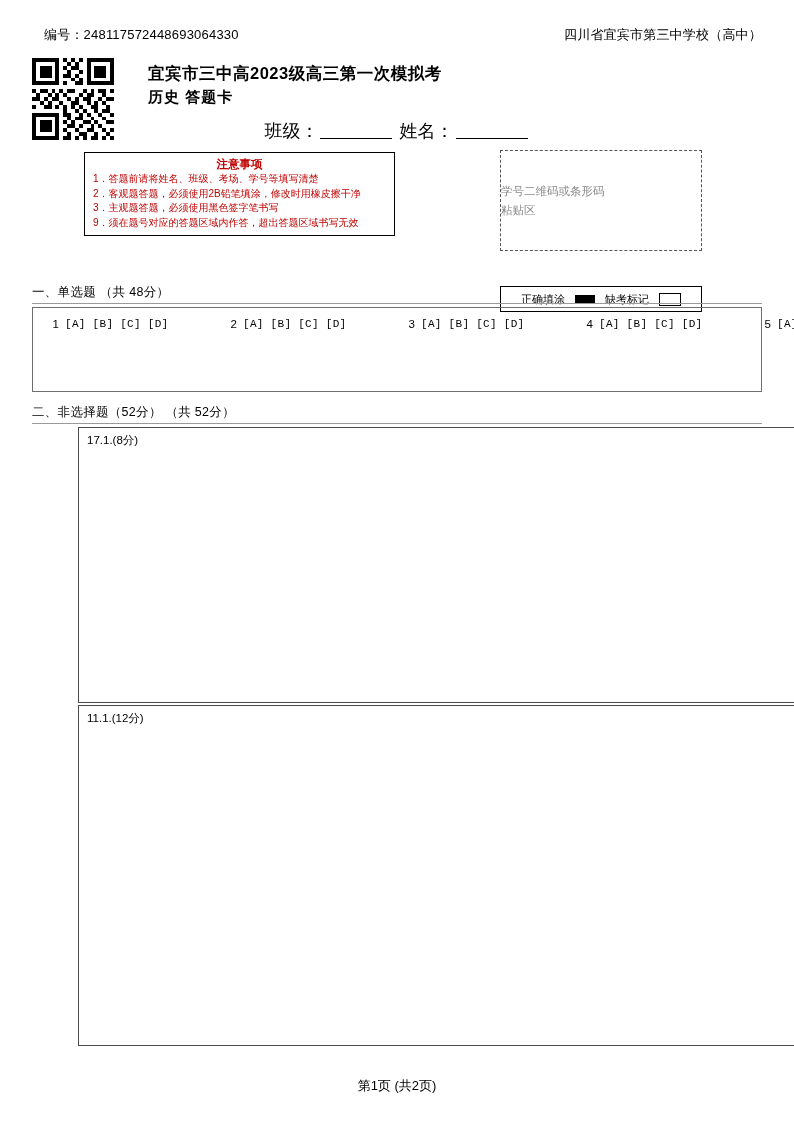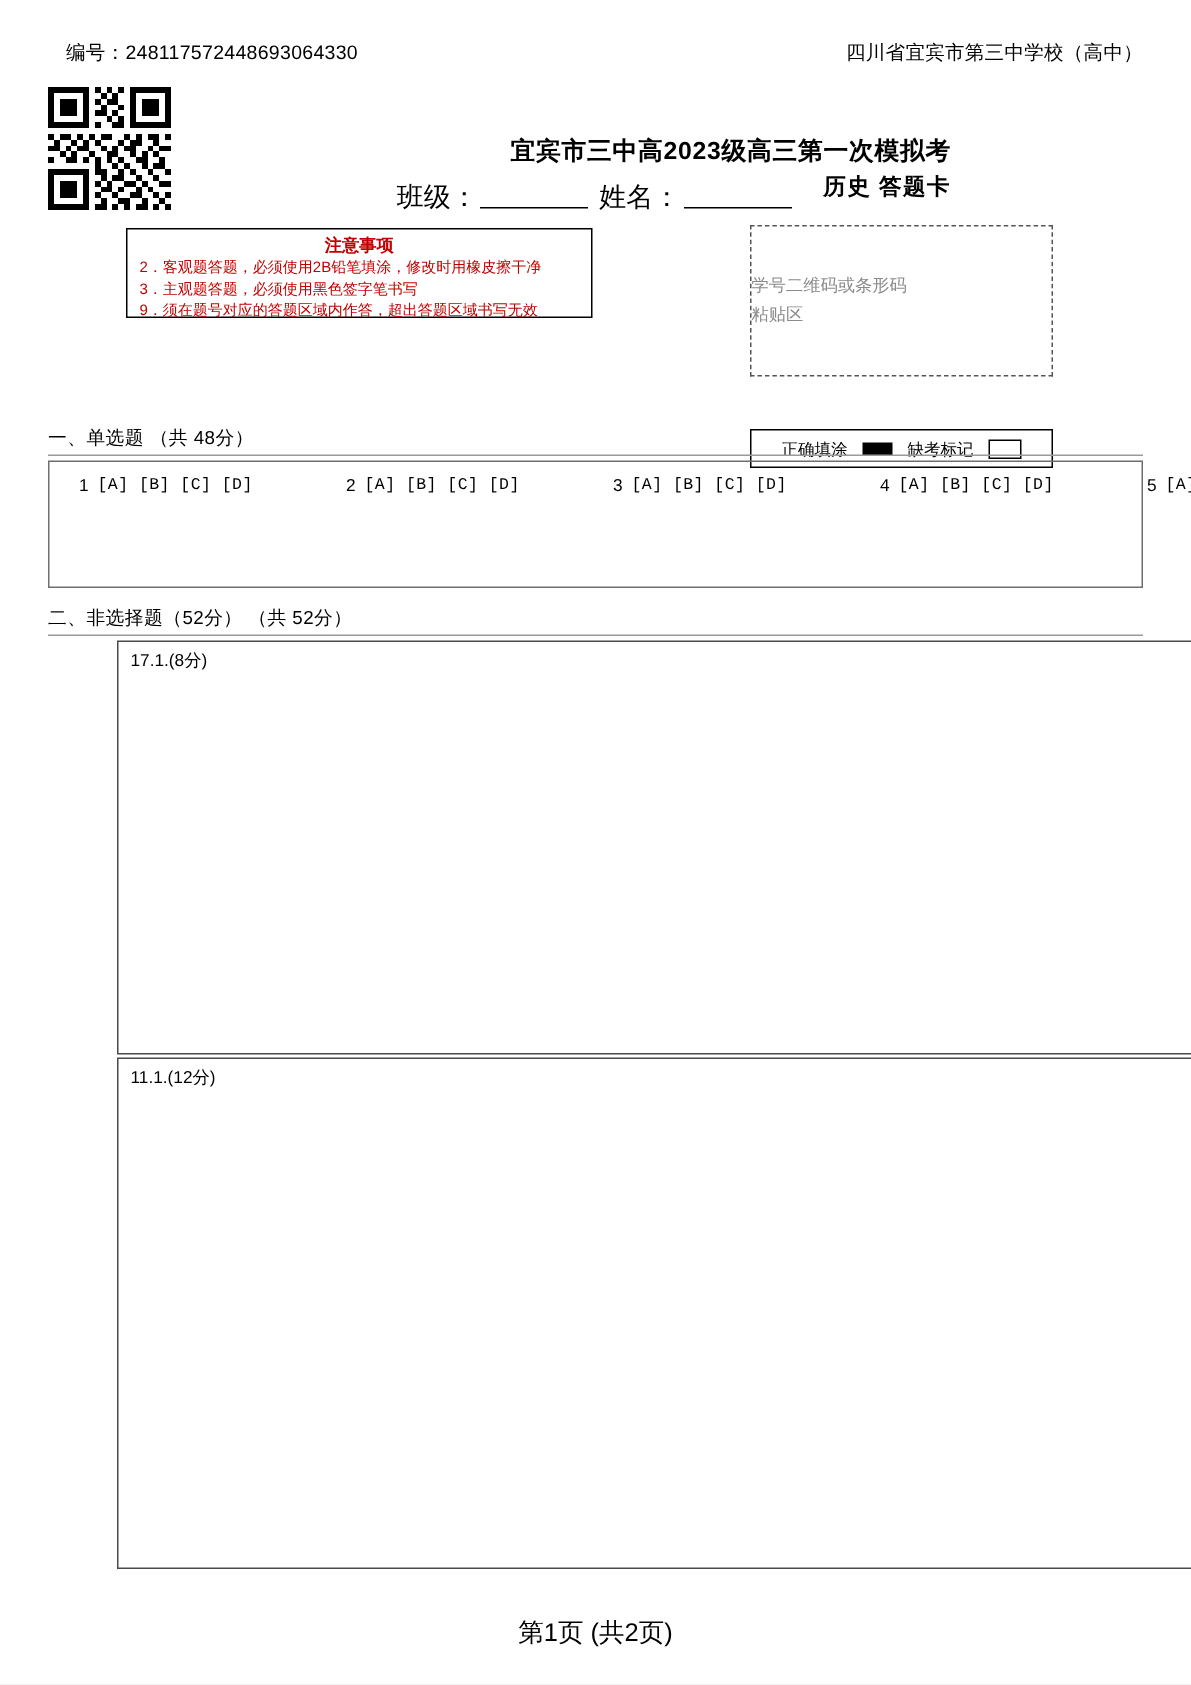--- a/index.html
+++ b/index.html
@@ -39,24 +39,23 @@
     top: 58px;
     left: 32px;
     width: 82px;
     height: 82px;
   }
   .qr svg { display:block; }
 
   .title-block {
     position: absolute;
     top: 62px;
-    left: 163px;
+    left: 148px;
     right: 160px;
-    text-align: right;
-    margin-top: 28px;
+    text-align: left;
   }
   .title-main {
     font-size: 16.5px;
     font-weight: bold;
     letter-spacing: .5px;
     line-height: 22px;
   }
   .title-sub {
     font-size: 15px;
     font-weight: bold;
@@ -79,21 +78,21 @@
     vertical-align: -2px;
     margin: 0 2px;
   }
 
   
   .notice {
     position: absolute;
     top: 152px;
     left: 84px;
     width: 311px;
-    height: 60px;
+    height: 84px;
     border: 1px solid #000;
     box-sizing: border-box;
     padding: 4px 8px 0 8px;
   }
   .notice-title {
     text-align: center;
     font-size: 11.5px;
     font-weight: bold;
     color: #c00000;
     line-height: 15px;
@@ -227,21 +226,21 @@
     top: 5px;
     left: 8px;
     font-size: 11.5px;
   }
 
   .footer {
     position: absolute;
     left: 0; right: 0;
     top: 1077px;
     text-align: center;
-    font-size: 17px;
+    font-size: 13px;
   }
 </style>
 </head>
 <body>
 
 <div class="page">
 
   <div class="top-row">
     <div class="top-left"><span>编号：</span><span>248117572448693064330</span></div>
     <div class="top-right">四川省宜宾市第三中学校（高中）</div>
@@ -367,20 +366,21 @@
     <div class="title-sub">历史 答题卡</div>
   </div>
 
   <div class="idline">
     <span>班级：</span><span class="u"></span>
     <span>姓名：</span><span class="u"></span>
   </div>
 
   <div class="notice">
     <div class="notice-title">注意事项</div>
+    <div class="notice-item">1．答题前请将姓名、班级、考场、学号等填写清楚</div>
     <div class="notice-item">2．客观题答题，必须使用2B铅笔填涂，修改时用橡皮擦干净</div>
     <div class="notice-item">3．主观题答题，必须使用黑色签字笔书写</div>
     <div class="notice-item">9．须在题号对应的答题区域内作答，超出答题区域书写无效</div>
   </div>
 
   <div class="paste">
     <div>学号二维码或条形码</div>
     <div>粘贴区</div>
   </div>
 

